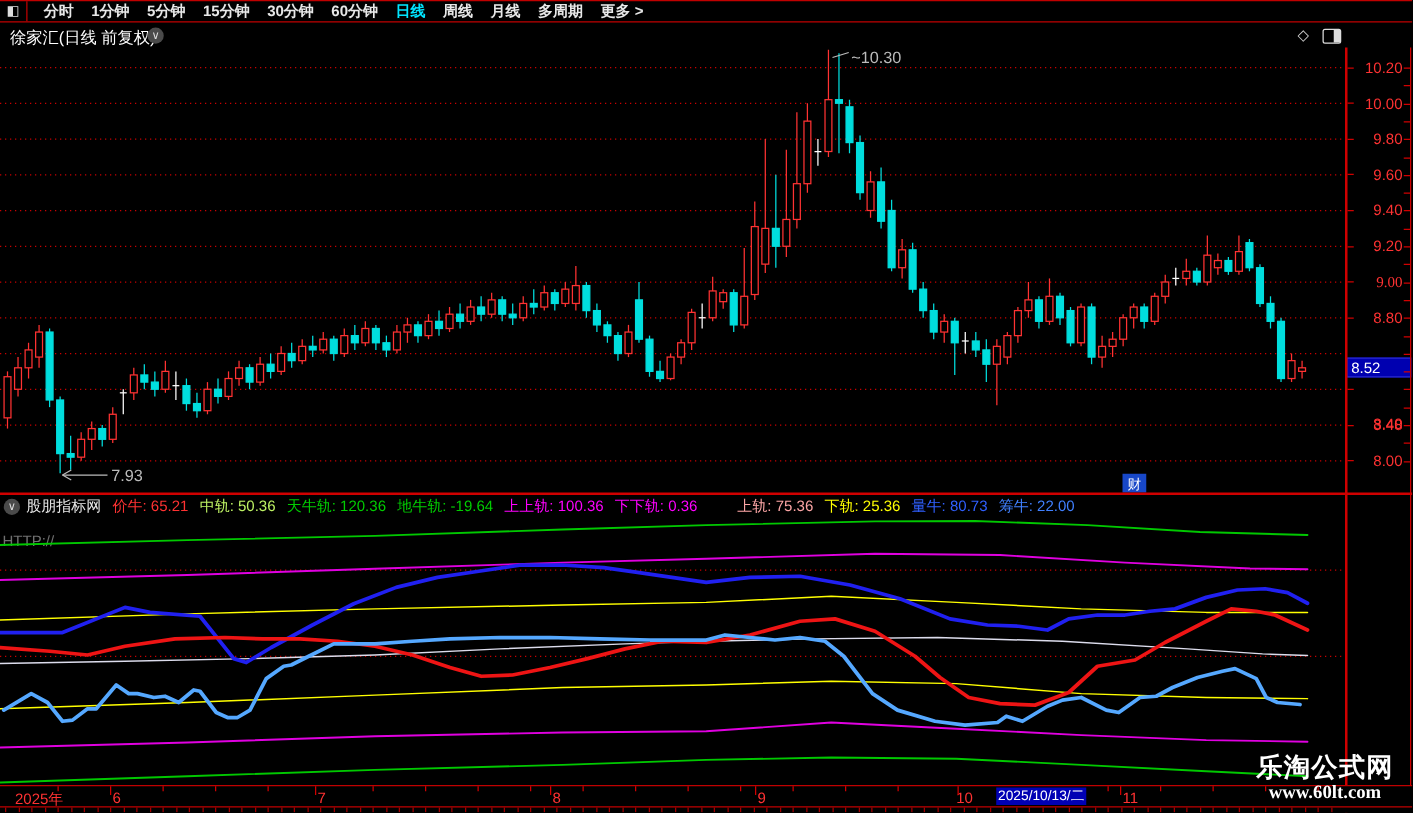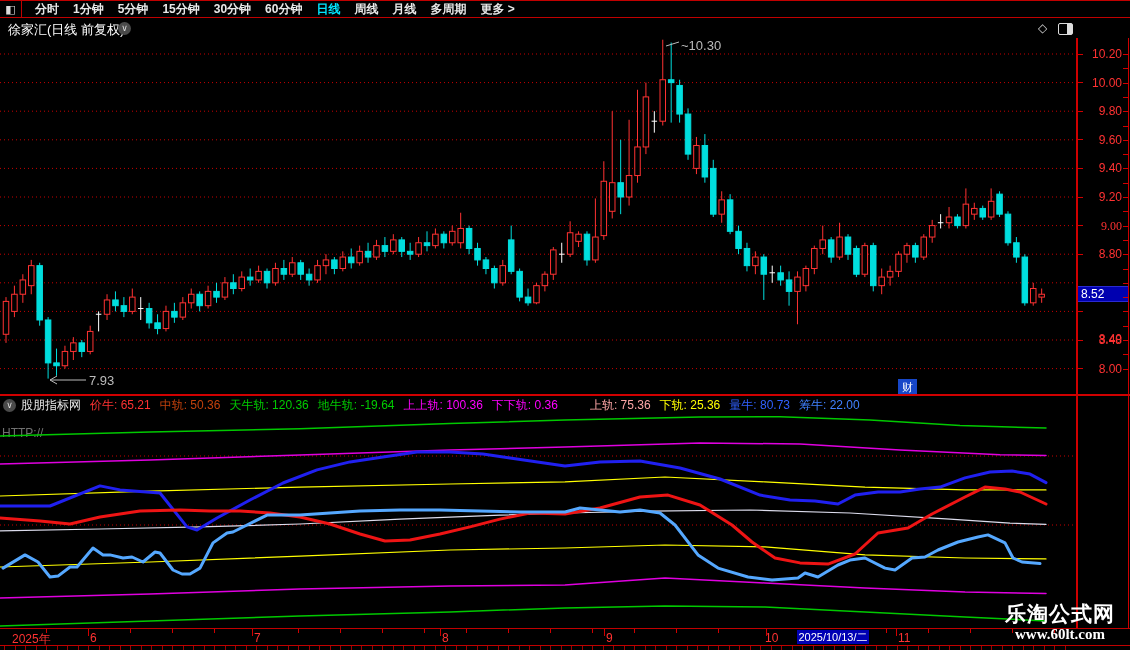--- a/index.html
+++ b/index.html
@@ -407,21 +407,21 @@
       <div class="tick" style="left: 46px; top: 316.3px; width: 5px; height: 1px;"></div>
       <div class="tick" style="left: 46px; top: 330.6px; width: 5px; height: 1px;"></div>
     </div>
 
   <div id="sep-line"></div>
 
   <div id="ind-header">
     <span id="ind-badge">∨</span>
     <span id="ind-name">股朋指标网</span>
   <span class="seg" style="color: rgb(255, 50, 50);">价牛: 65.21</span>
-      <span class="seg" style="color: #c2410c;">中轨: 50.36</span>
+      <span class="seg" style="color: #bef264;">中轨: 50.36</span>
       <span class="seg" style="color: rgb(0, 204, 0);">天牛轨: 120.36</span>
       <span class="seg" style="color: rgb(0, 204, 0);">地牛轨: -19.64</span>
       <span class="seg" style="color: rgb(255, 0, 255);">上上轨: 100.36</span>
       <span class="seg" style="color: rgb(255, 0, 255);">下下轨: 0.36</span>
       <span class="seg" style="color: #fca5a5; margin-left: 23px;">上轨: 75.36</span>
       <span class="seg" style="color: rgb(255, 255, 0);">下轨: 25.36</span>
       <span class="seg" style="color: rgb(48, 96, 255);">量牛: 80.73</span>
       <span class="seg" style="color: rgb(64, 128, 255);">筹牛: 22.00</span>
     </div>
 

